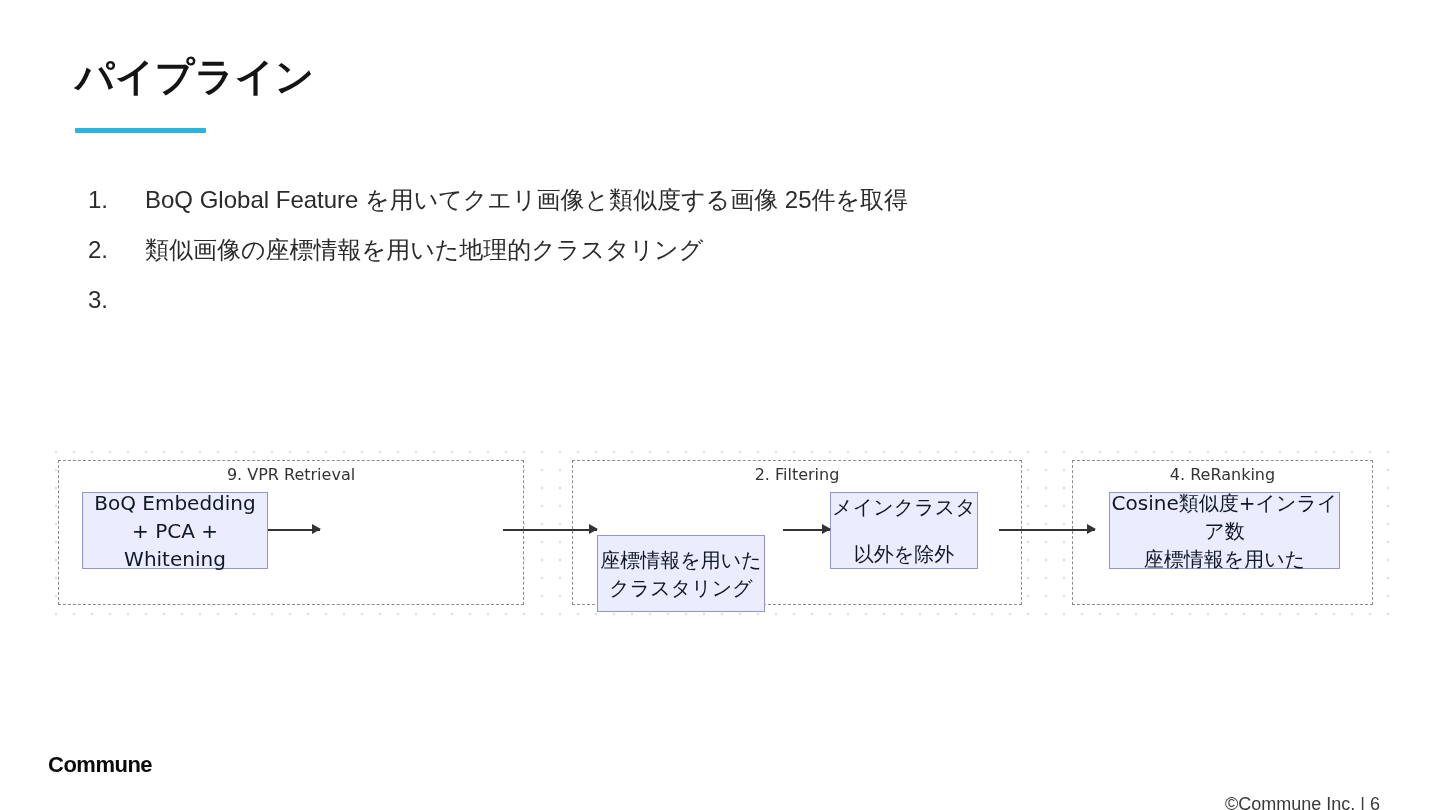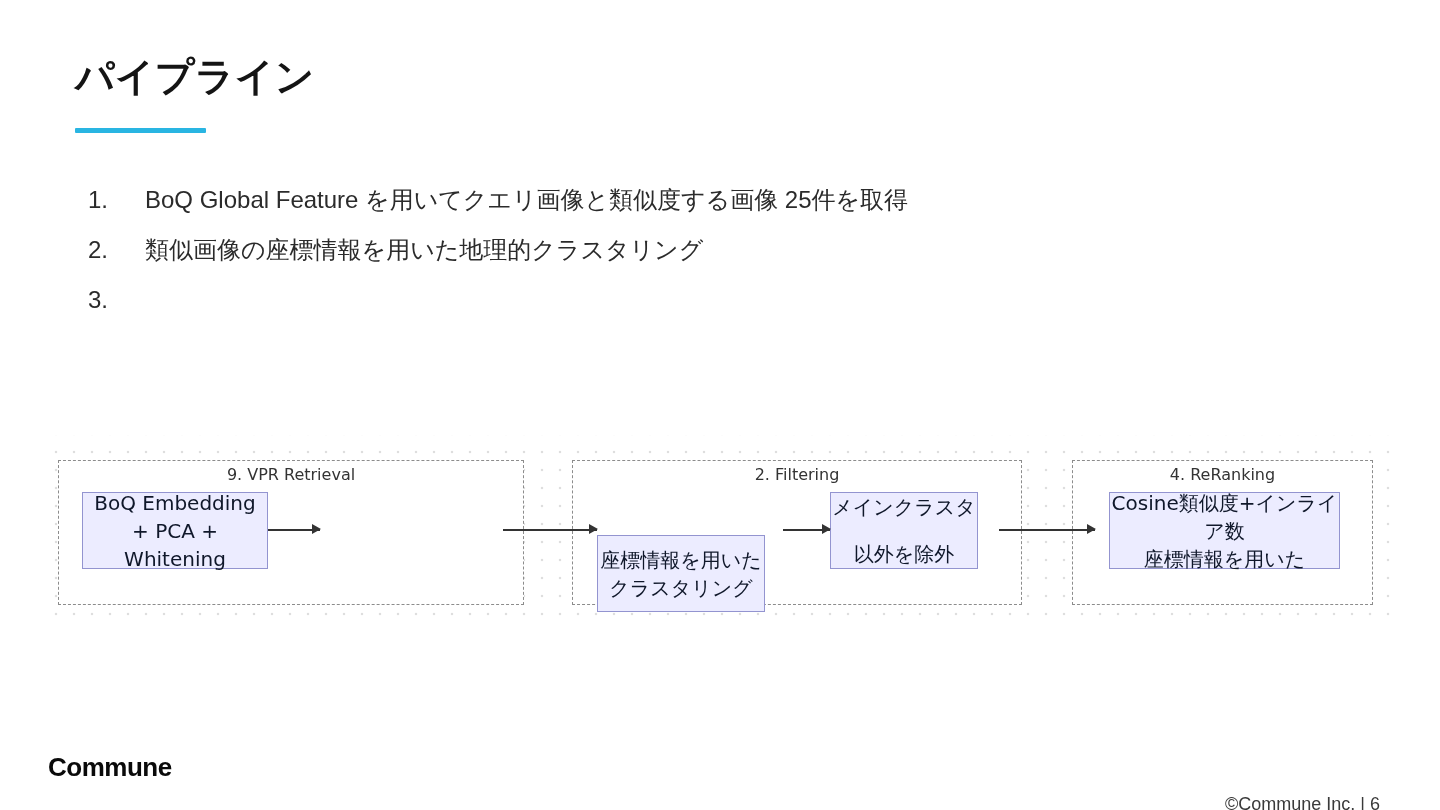--- a/index.html
+++ b/index.html
@@ -130,21 +130,21 @@
   .arrow-1 { left: 223px; width: 52px; }
   .arrow-2 { left: 458px; width: 94px; }
   .arrow-3 { left: 738px; width: 47px; }
   .arrow-4 { left: 954px; width: 96px; }
 
   
   .footer-logo {
     position: absolute;
     left: 48px;
     top: 752px;
-    font-size: 26px;
+    font-size: 22px;
     font-weight: 800;
     letter-spacing: -0.5px;
     color: #0a0a0a;
   }
   .footer-copy {
     position: absolute;
     right: 60px;
     top: 754px;
     font-size: 18px;
     color: #3a3a3a;

